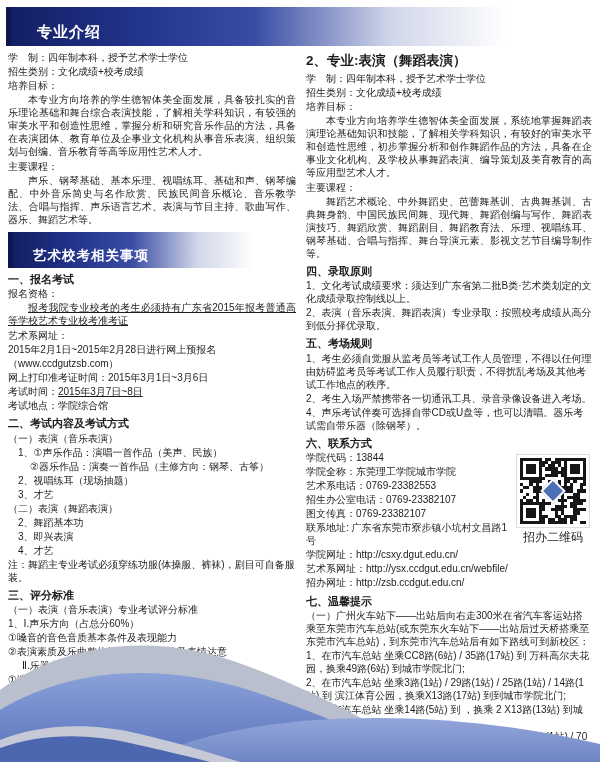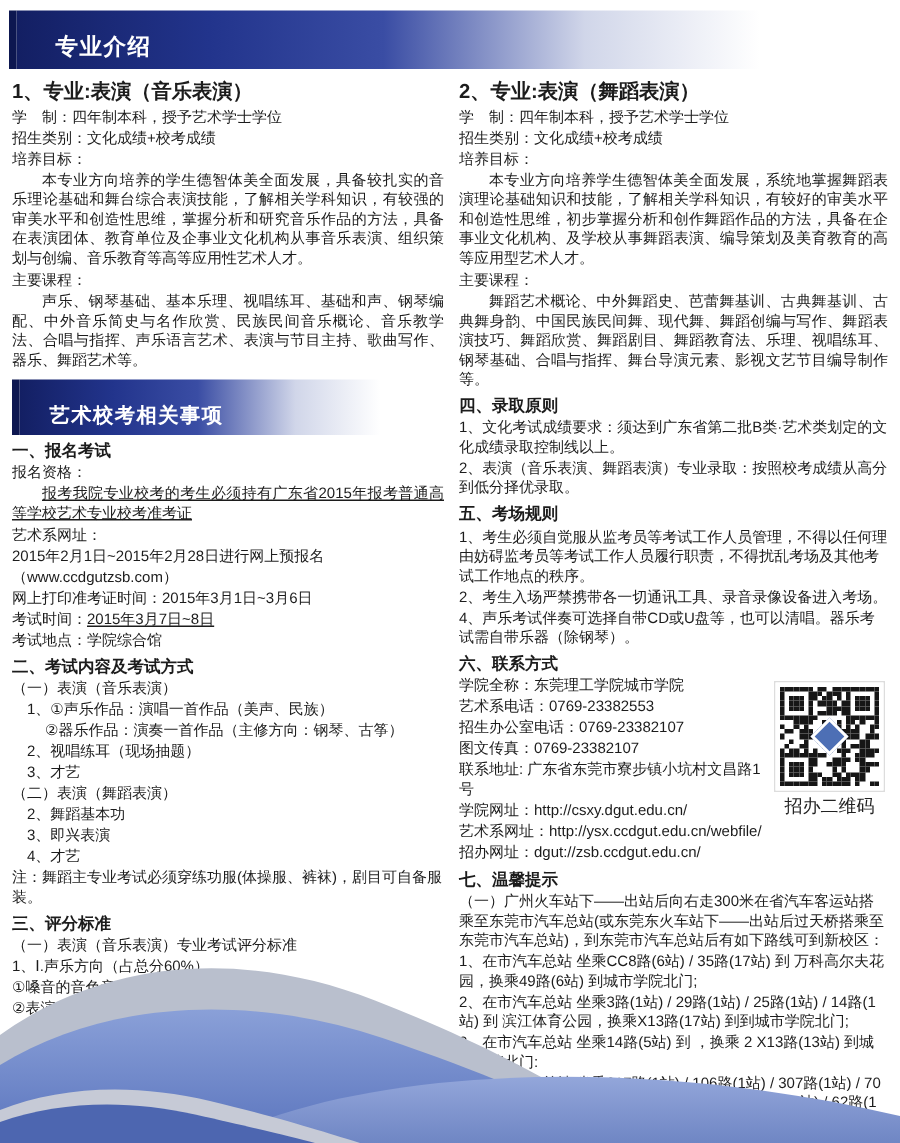--- a/index.html
+++ b/index.html
@@ -55,21 +55,20 @@
 <body>
 
 <div class="banner top">
   <span>专业介绍</span>
 </div>
 
 <div class="cols">
 
   <div class="col-left">
 
-    <div class="h-major">1、专业:表演（音乐表演）</div>
     <div class="line">
       <span class="lbl">学　制：</span><span>四年制本科，授予艺术学士学位</span>
     </div>
     <div class="line">
       <span class="lbl">招生类别：</span><span>文化成绩+校考成绩</span>
     </div>
     <div class="line lbl">培养目标：</div>
     <div class="para">本专业方向培养的学生德智体美全面发展，具备较扎实的音乐理论基础和舞台综合表演技能，了解相关学科知识，有较强的审美水平和创造性思维，掌握分析和研究音乐作品的方法，具备在表演团体、教育单位及企事业文化机构从事音乐表演、组织策划与创编、音乐教育等高等应用性艺术人才。</div>
     <div class="line lbl">主要课程：</div>
     <div class="para">声乐、钢琴基础、基本乐理、视唱练耳、基础和声、钢琴编配、中外音乐简史与名作欣赏、民族民间音乐概论、音乐教学法、合唱与指挥、声乐语言艺术、表演与节目主持、歌曲写作、器乐、舞蹈艺术等。</div>
@@ -592,28 +591,29 @@
             <div></div>
             <div class="c"></div>
             <div></div>
             <div></div>
             <div class="c"></div>
             <div class="c"></div>
             <div class="logo"></div>
           </div>
         <div class="qr-cap">招办二维码</div>
       </div>
+      <div class="line">学院代码：13844</div>
       <div class="line">学院全称：东莞理工学院城市学院</div>
       <div class="line">艺术系电话：0769-23382553</div>
       <div class="line">招生办公室电话：0769-23382107</div>
       <div class="line">图文传真：0769-23382107</div>
       <div class="line">联系地址: 广东省东莞市寮步镇小坑村文昌路1号</div>
       <div class="line">学院网址：http://csxy.dgut.edu.cn/</div>
       <div class="line">艺术系网址：http://ysx.ccdgut.edu.cn/webfile/</div>
-      <div class="line">招办网址：dgut://zsb.ccdgut.edu.cn/</div>
+      <div class="line">招办网址：http://zsb.ccdgut.edu.cn/</div>
       <div style="clear:both"></div>
     </div>
 
     <div class="sec">七、温馨提示</div>
     <div class="line">（一）广州火车站下——出站后向右走300米在省汽车客运站搭乘至东莞市汽车总站(或东莞东火车站下——出站后过天桥搭乘至东莞市汽车总站)，到东莞市汽车总站后有如下路线可到新校区：</div>
     <div class="line">1、在市汽车总站 坐乘CC8路(6站) / 35路(17站) 到 万科高尔夫花园，换乘49路(6站) 到城市学院北门;</div>
     <div class="line">2、在市汽车总站 坐乘3路(1站) / 29路(1站) / 25路(1站) / 14路(1站) 到 滨江体育公园，换乘X13路(17站) 到到城市学院北门;</div>
     <div class="line">3、在市汽车总站 坐乘14路(5站) 到 ，换乘 2 X13路(13站) 到城市学院北门:</div>
     <div class="line">4、在市汽车总站 坐乘217路(1站) / 106路(1站) / 307路(1站) / 70路(1站) / 71路(1站) / 75路(1站) / 68路(1站) / K3路(1站) / 62路(1站) / 64路(1站) / 65路(1站) / 67路(1站) 到 理想0769，换乘 2 X13路(13站) 到城市学院北门:</div>
 

